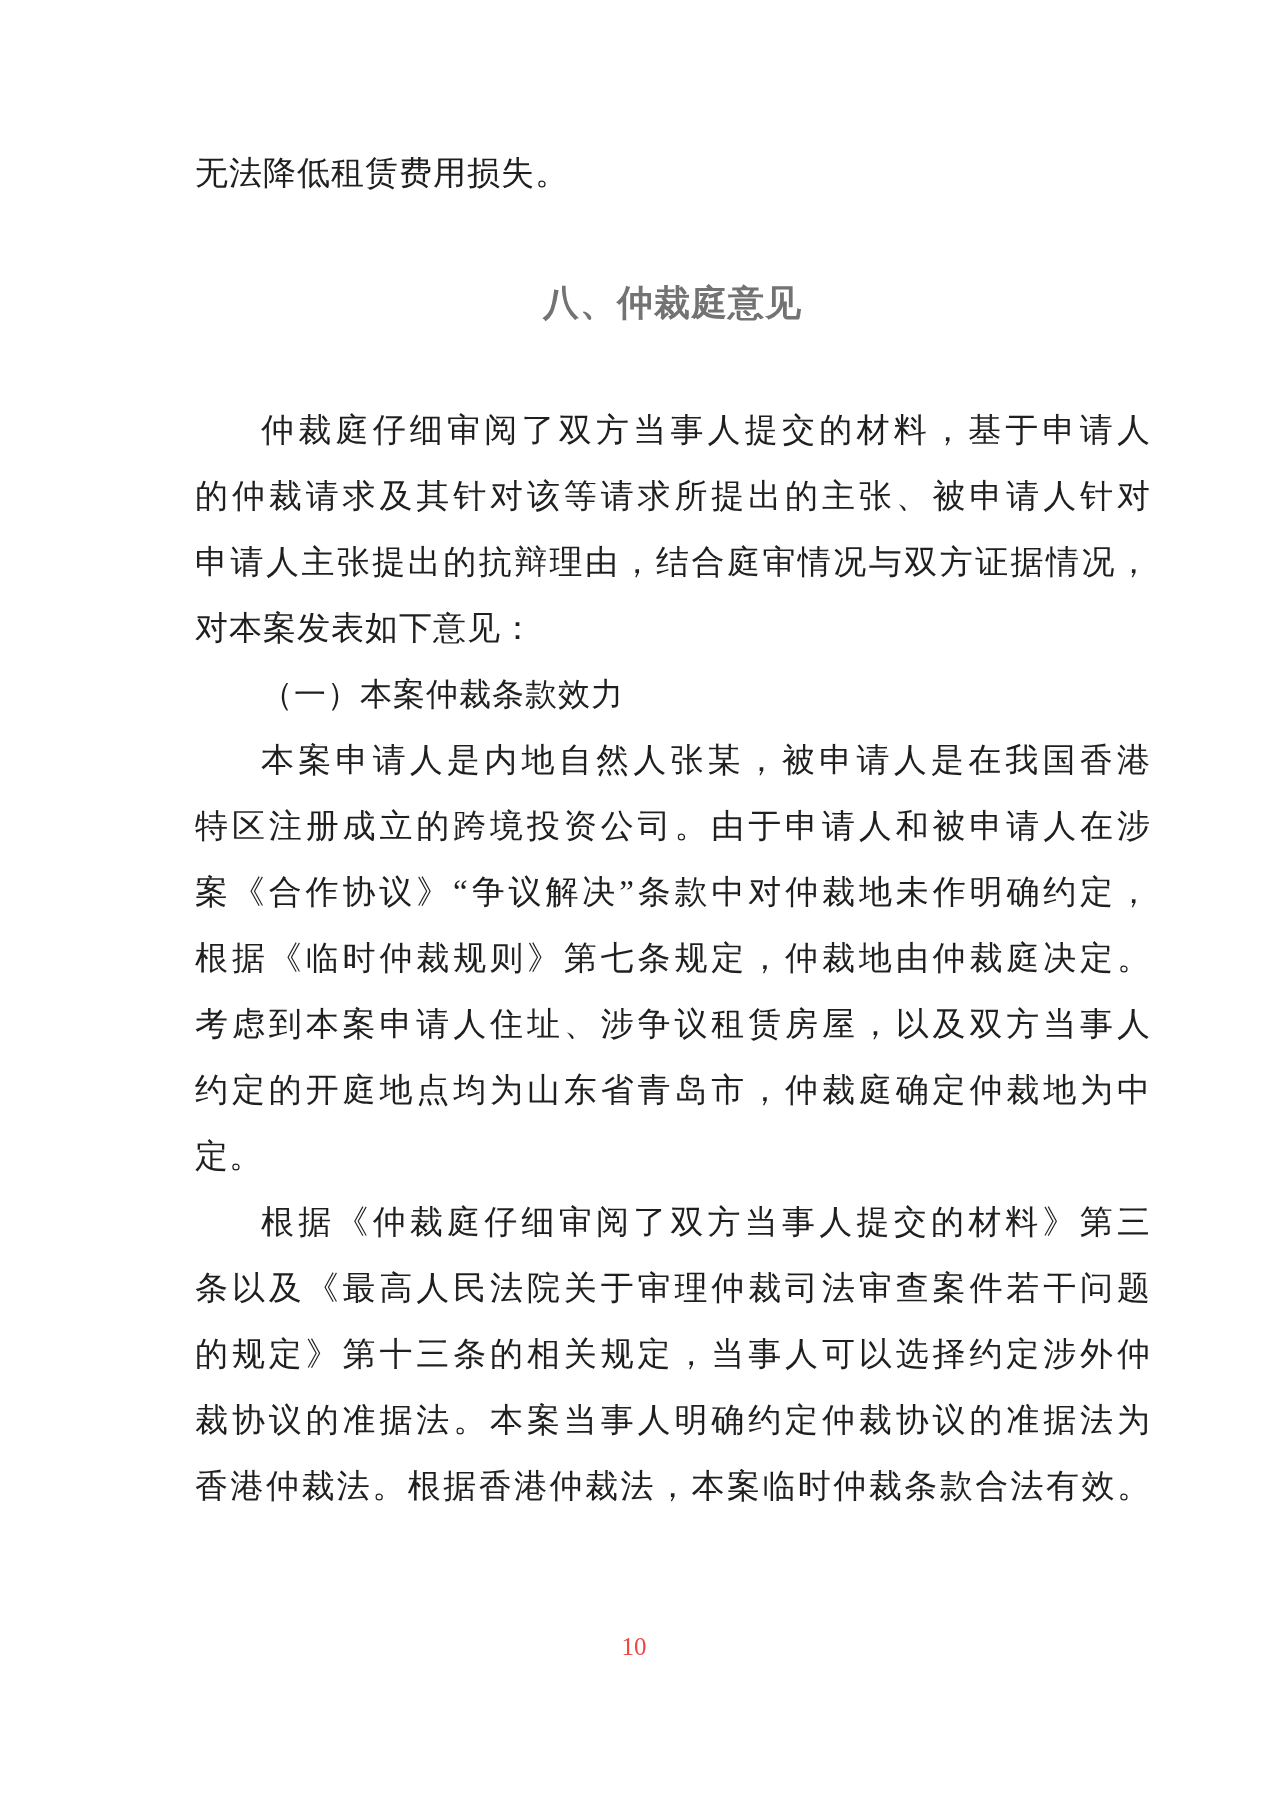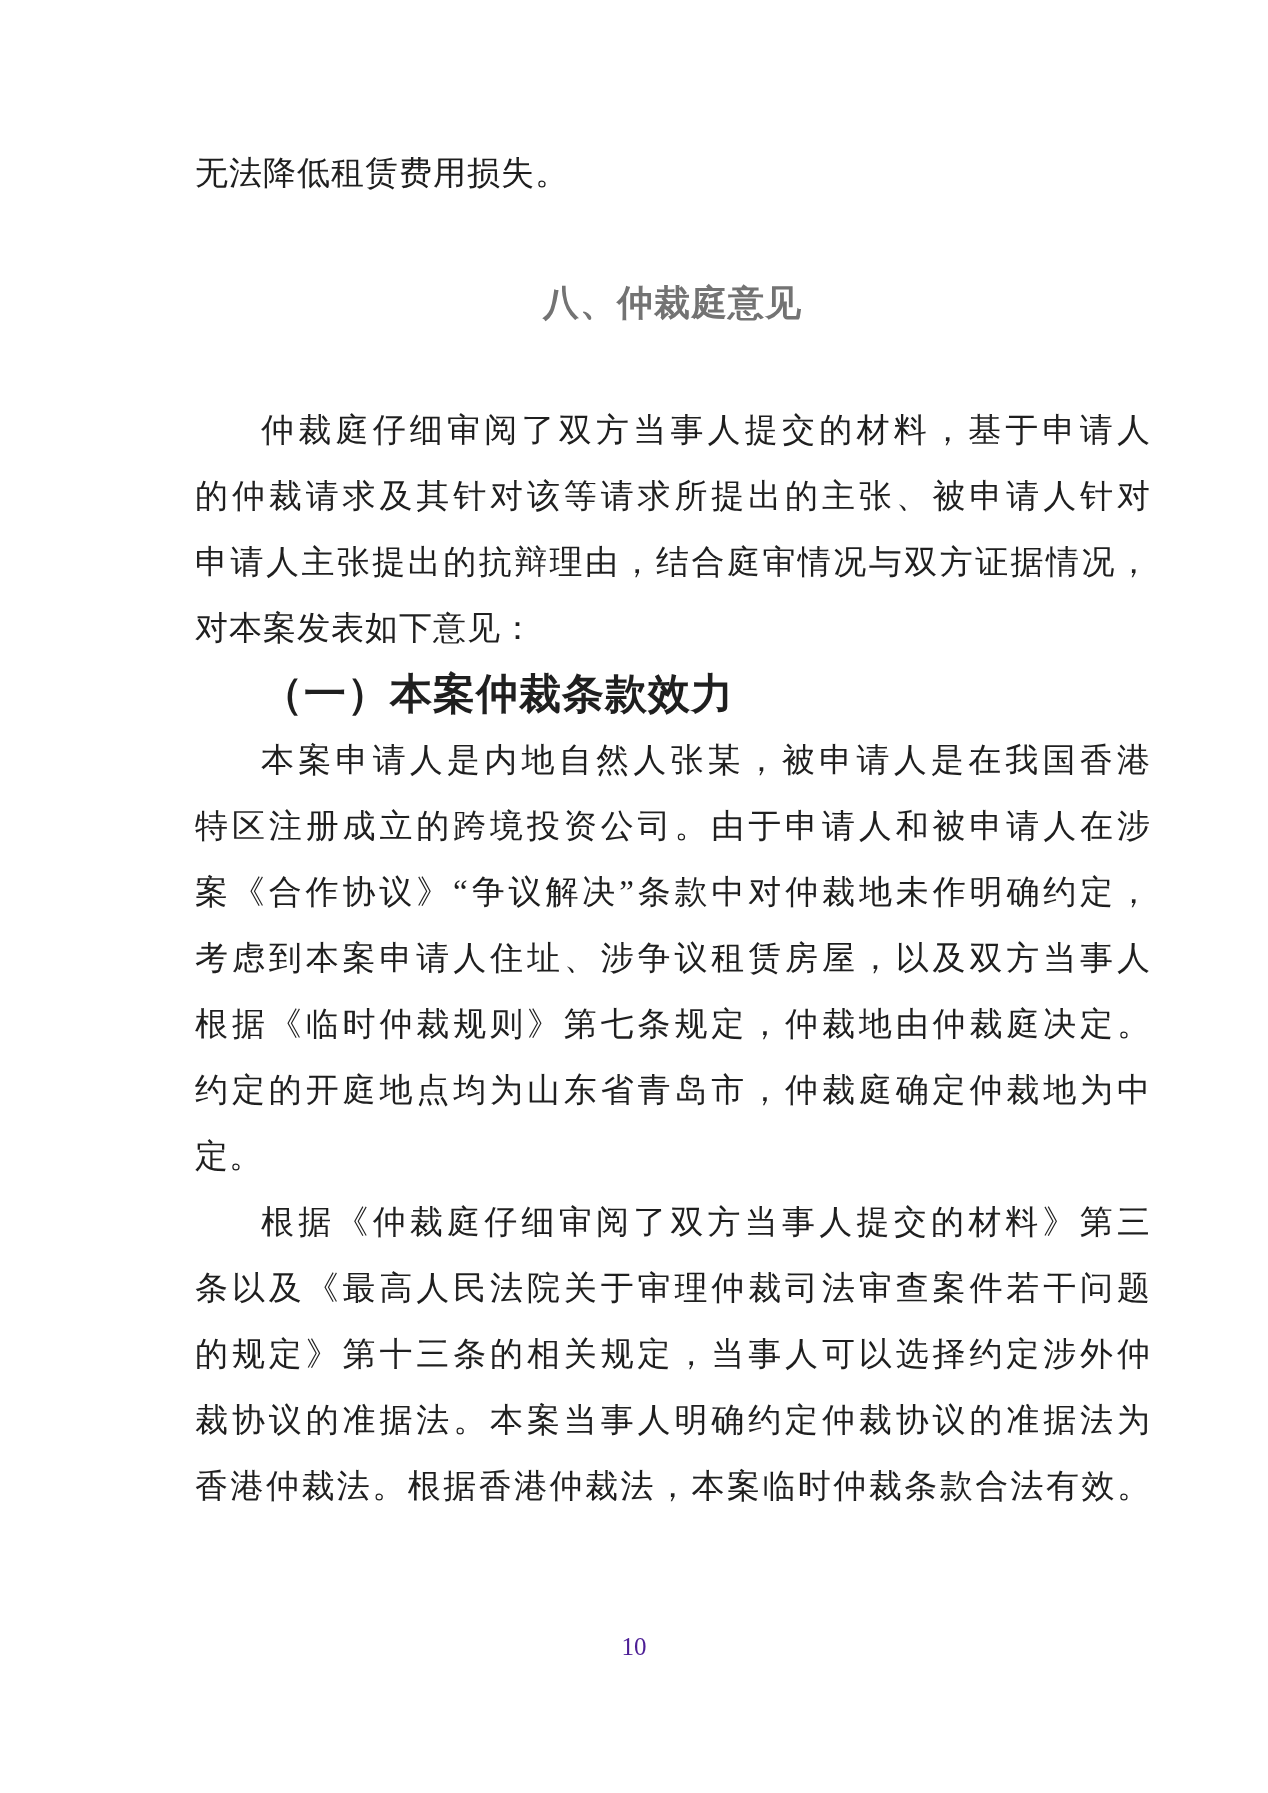--- a/index.html
+++ b/index.html
@@ -38,22 +38,22 @@
     text-align: justify;
     text-align-last: justify;
     text-justify: inter-character;
     letter-spacing: 0;
   }
   .line.indent {
     text-indent: 66px;
   }
   .line.subheading {
     font-family: "Liberation Sans", "DejaVu Sans", sans-serif;
-    font-weight: bold;
-    font-size: 42px;
+    font-weight: normal;
+    font-size: 32px;
     letter-spacing: 1px;
   }
   .doc-heading {
     height: 66px;
     line-height: 66px;
     margin: 64px 0 61px 0;
     text-align: center;
     font-size: 36px;
     font-weight: bold;
     letter-spacing: 1px;
@@ -62,21 +62,21 @@
   }
   .page-number {
     position: absolute;
     left: 0;
     right: 0;
     top: 1632px;
     height: 30px;
     line-height: 30px;
     text-align: center;
     font-size: 25px;
-    color: #4c1d95;
+    color: #ef4444;
     font-family: "Liberation Serif", "DejaVu Serif", serif;
   }
 </style>
 </head>
 <body>
 
 <div class="page">
   <div class="content">
 
     <div class="line">无法降低租赁费用损失。</div>
@@ -89,22 +89,22 @@
         <div class="line fill">申请人主张提出的抗辩理由，结合庭审情况与双方证据情况，</div>
         <div class="line">对本案发表如下意见：</div>
       </div>
 
     <div class="line subheading indent">（一）本案仲裁条款效力</div>
 
     <div>
         <div class="line indent fill">本案申请人是内地自然人张某，被申请人是在我国香港</div>
         <div class="line fill">特区注册成立的跨境投资公司。由于申请人和被申请人在涉</div>
         <div class="line fill">案《合作协议》“争议解决”条款中对仲裁地未作明确约定，</div>
+        <div class="line fill">根据《临时仲裁规则》第七条规定，仲裁地由仲裁庭决定。</div>
         <div class="line fill">考虑到本案申请人住址、涉争议租赁房屋，以及双方当事人</div>
-        <div class="line fill">根据《临时仲裁规则》第七条规定，仲裁地由仲裁庭决定。</div>
         <div class="line fill">约定的开庭地点均为山东省青岛市，仲裁庭确定仲裁地为中</div>
         <div class="line">定。</div>
       </div>
 
     <div>
         <div class="line indent fill">根据《仲裁庭仔细审阅了双方当事人提交的材料》第三</div>
         <div class="line fill">条以及《最高人民法院关于审理仲裁司法审查案件若干问题</div>
         <div class="line fill">的规定》第十三条的相关规定，当事人可以选择约定涉外仲</div>
         <div class="line fill">裁协议的准据法。本案当事人明确约定仲裁协议的准据法为</div>
         <div class="line fill">香港仲裁法。根据香港仲裁法，本案临时仲裁条款合法有效。</div>

